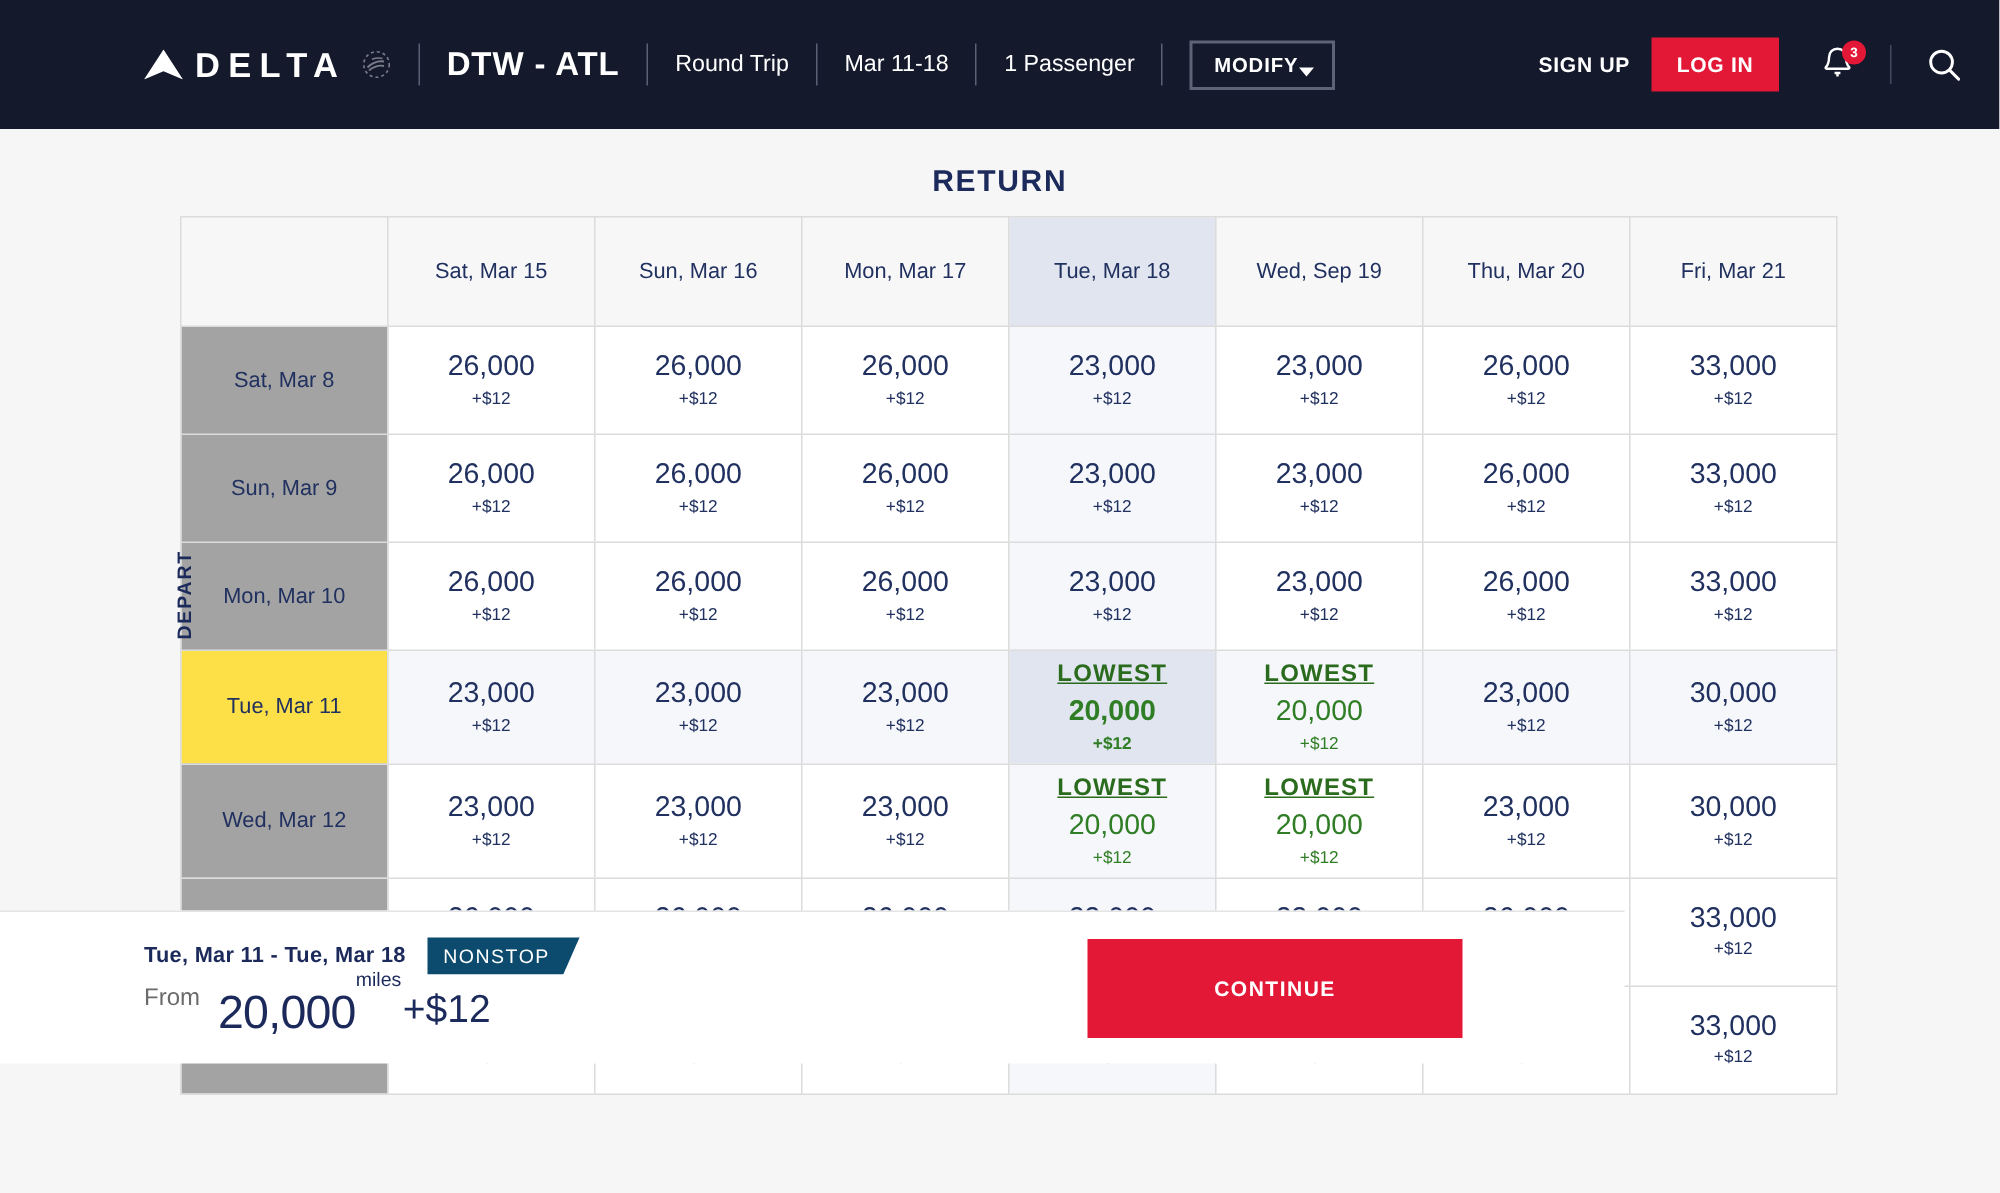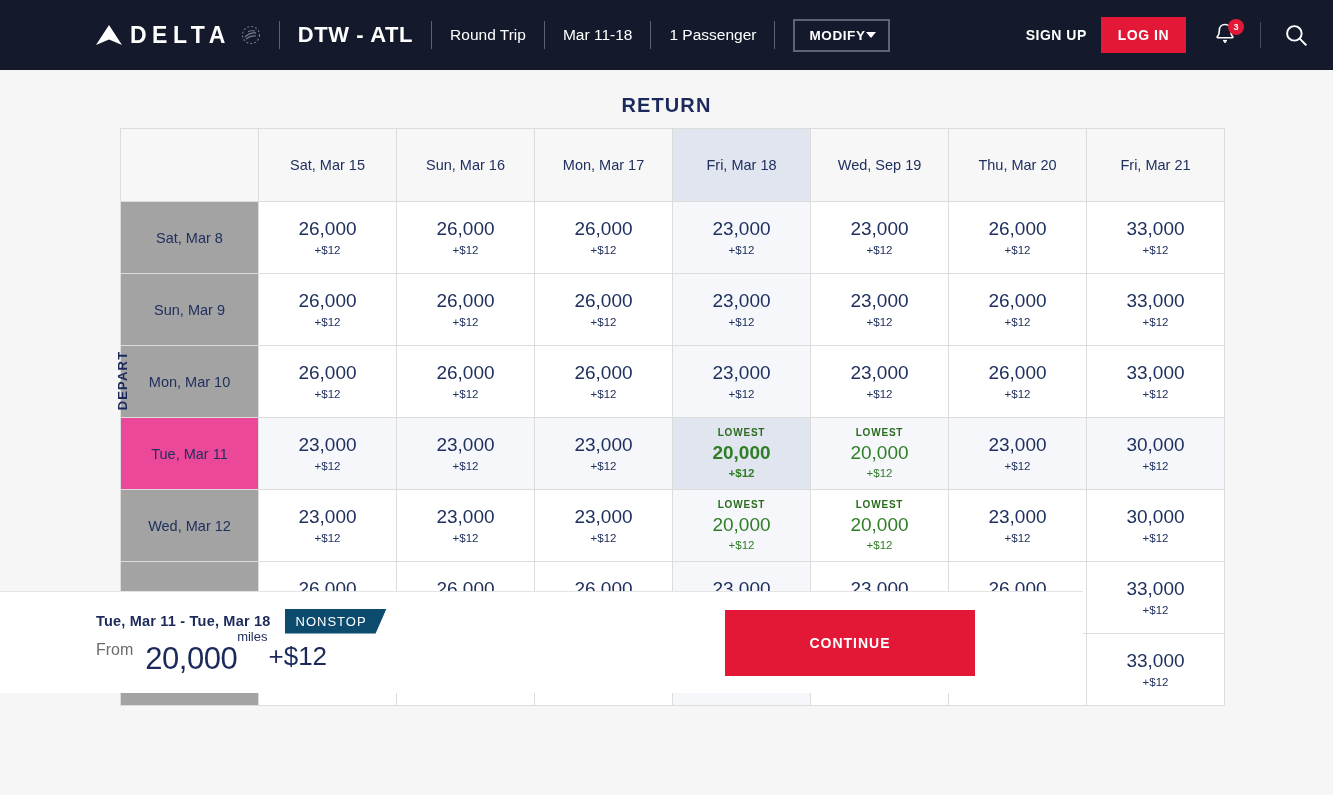--- a/index.html
+++ b/index.html
@@ -5,21 +5,21 @@
   * { box-sizing: border-box; margin: 0; padding: 0; }
   html, body {
     width: 1333px; height: 795px;
     background: #f6f6f7;
     font-family: "Liberation Sans", sans-serif;
     overflow: hidden;
   }
 
   
   .header {
-    height: 70px;
+    height: 86px;
     background: #14192b;
     display: flex;
     align-items: center;
     padding: 0 24px 0 96px;
     position: relative;
   }
   .logo-block { display: flex; align-items: center; gap: 8px; }
   .delta-tri { width: 26px; height: 20px; position: relative; }
   .delta-word {
     color: #ffffff; font-size: 23px; font-weight: bold;
@@ -41,21 +41,21 @@
     color: #ffffff; font-size: 15.5px; white-space: nowrap;
   }
   .modify-btn {
     border: 2px solid #5d6477;
     background: transparent;
     color: #ffffff;
     font-size: 13.5px;
     font-weight: bold;
     letter-spacing: .6px;
     padding: 7px 12px 7px 14px;
-    display: flex; align-items: center; 
+    display: flex; align-items: flex-end; 
     cursor: pointer;
     font-family: "Liberation Sans", sans-serif;
   }
   .caret-down {
     width: 0; height: 0;
     border-left: 5px solid transparent;
     border-right: 5px solid transparent;
     border-top: 6px solid #ffffff;
   }
   .hdr-right {
@@ -131,35 +131,36 @@
     font-size: 14.5px;
     font-weight: normal;
   }
   th.col-head.sel-col { background: #e0e5f0; }
   td.row-head {
     background: #a3a3a3;
     color: #20305f;
     font-size: 14.5px;
     height: 72px;
   }
-  tr.sel-row td.row-head { background: #ec4899; }
+  tr.sel-row td.row-head { background: #fde047; }
   td.fare {
     background: #ffffff;
     height: 72px;
     padding: 4px 0;
   }
   td.fare.in-sel-col { background: #f5f7fb; }
   tr.sel-row td.fare { background: #f5f7fb; }
   tr.sel-row td.fare.in-sel-col { background: #e0e5f0; }
   .lowest-tag {
     color: #2a6b1d;
-    font-size: 10px;
+    font-size: 16px;
     font-weight: bold;
     letter-spacing: .8px;
     line-height: 1.5;
+    text-decoration: underline;
   }
   .miles {
     color: #20305f;
     font-size: 19px;
     line-height: 1.35;
   }
   .fee {
     color: #20305f;
     font-size: 11.5px;
     line-height: 1.5;
@@ -276,21 +277,21 @@
   <div class="grid-wrap">
     <div class="depart-label">DEPART</div>
 
     <table class="fare-grid">
       <thead>
         <tr>
           <th class="corner-cell"></th>
         <th class="col-head">Sat, Mar 15</th>
             <th class="col-head">Sun, Mar 16</th>
             <th class="col-head">Mon, Mar 17</th>
-            <th class="col-head sel-col">Fri, Mar 18</th>
+            <th class="col-head sel-col">Tue, Mar 18</th>
             <th class="col-head">Wed, Sep 19</th>
             <th class="col-head">Thu, Mar 20</th>
             <th class="col-head">Fri, Mar 21</th>
           </tr>
       </thead>
       <tbody>
           <tr>
             <td class="row-head">Sat, Mar 8</td>
             <td class="fare">
               <div class="miles">26,000</div>

